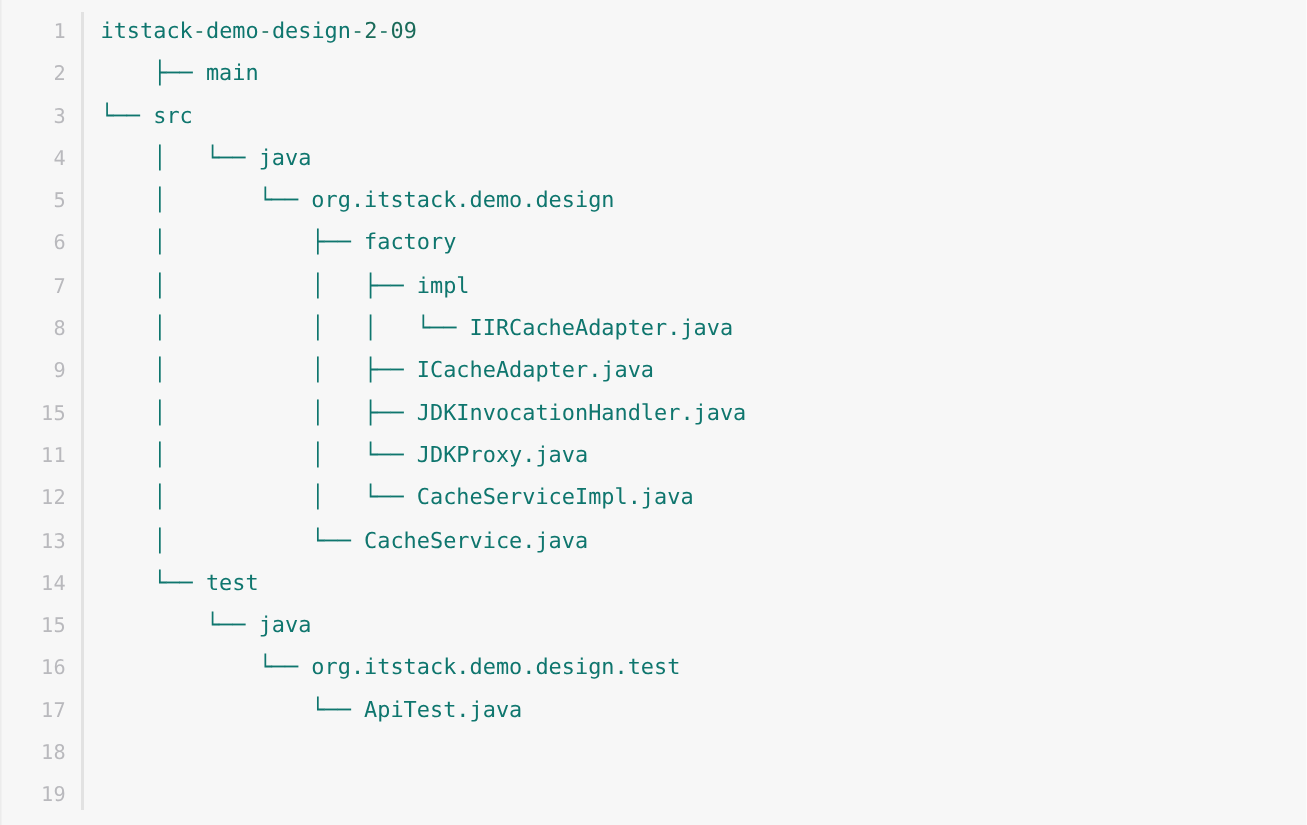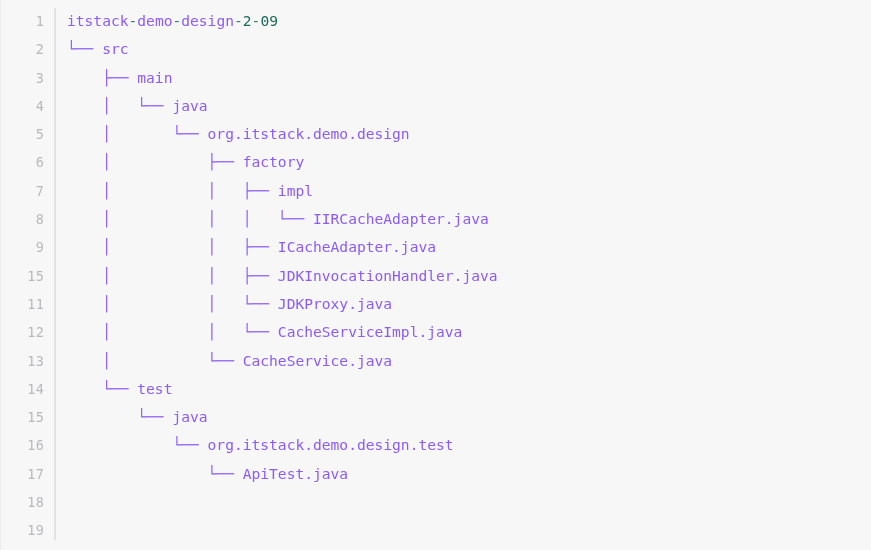--- a/index.html
+++ b/index.html
@@ -72,21 +72,21 @@
     height: 28.3px;
     line-height: 28.3px;
     font-family: "DejaVu Sans Mono", "Liberation Mono", monospace;
     font-size: 14.6px;
     color: #24292e;
     white-space: pre;
     letter-spacing: 0px;
   }
   .tok-punct { color: #2f7f6f; }
   .tok-num   { color: #1b6b5a; }
-  .tok-plain { color: #8b5cf6; }
+  .tok-plain { color: #0f766e; }
 </style>
 </head>
 <body>
 
 <div class="code-block">
 
   <div class="gutter">
     <div class="gutter-inner">
         <span class="line-no">1</span>
         <span class="line-no">2</span>
@@ -108,22 +108,22 @@
         <span class="line-no">18</span>
         <span class="line-no">19</span>
       </div>
   </div>
 
   <div class="gutter-divider"></div>
 
   <div class="code-area">
     <div>
         <div class="code-line"><span class="tok-plain">itstack</span><span class="tok-punct">-</span><span class="tok-plain">demo</span><span class="tok-punct">-</span><span class="tok-plain">design</span><span class="tok-punct">-</span><span class="tok-num">2</span><span class="tok-punct">-</span><span class="tok-num">09</span></div>
+        <div class="code-line"><span class="tok-plain">    ├── main</span></div>
         <div class="code-line"><span class="tok-plain">└── src</span></div>
-        <div class="code-line"><span class="tok-plain">    ├── main</span></div>
         <div class="code-line"><span class="tok-plain">    │   └── java</span></div>
         <div class="code-line"><span class="tok-plain">    │       └── org.itstack.demo.design</span></div>
         <div class="code-line"><span class="tok-plain">    │           ├── factory</span></div>
         <div class="code-line"><span class="tok-plain">    │           │   ├── impl</span></div>
         <div class="code-line"><span class="tok-plain">    │           │   │   └── IIRCacheAdapter.java</span></div>
         <div class="code-line"><span class="tok-plain">    │           │   ├── ICacheAdapter.java</span></div>
         <div class="code-line"><span class="tok-plain">    │           │   ├── JDKInvocationHandler.java</span></div>
         <div class="code-line"><span class="tok-plain">    │           │   └── JDKProxy.java</span></div>
         <div class="code-line"><span class="tok-plain">    │           │   └── CacheServiceImpl.java</span></div>
         <div class="code-line"><span class="tok-plain">    │           └── CacheService.java</span></div>

